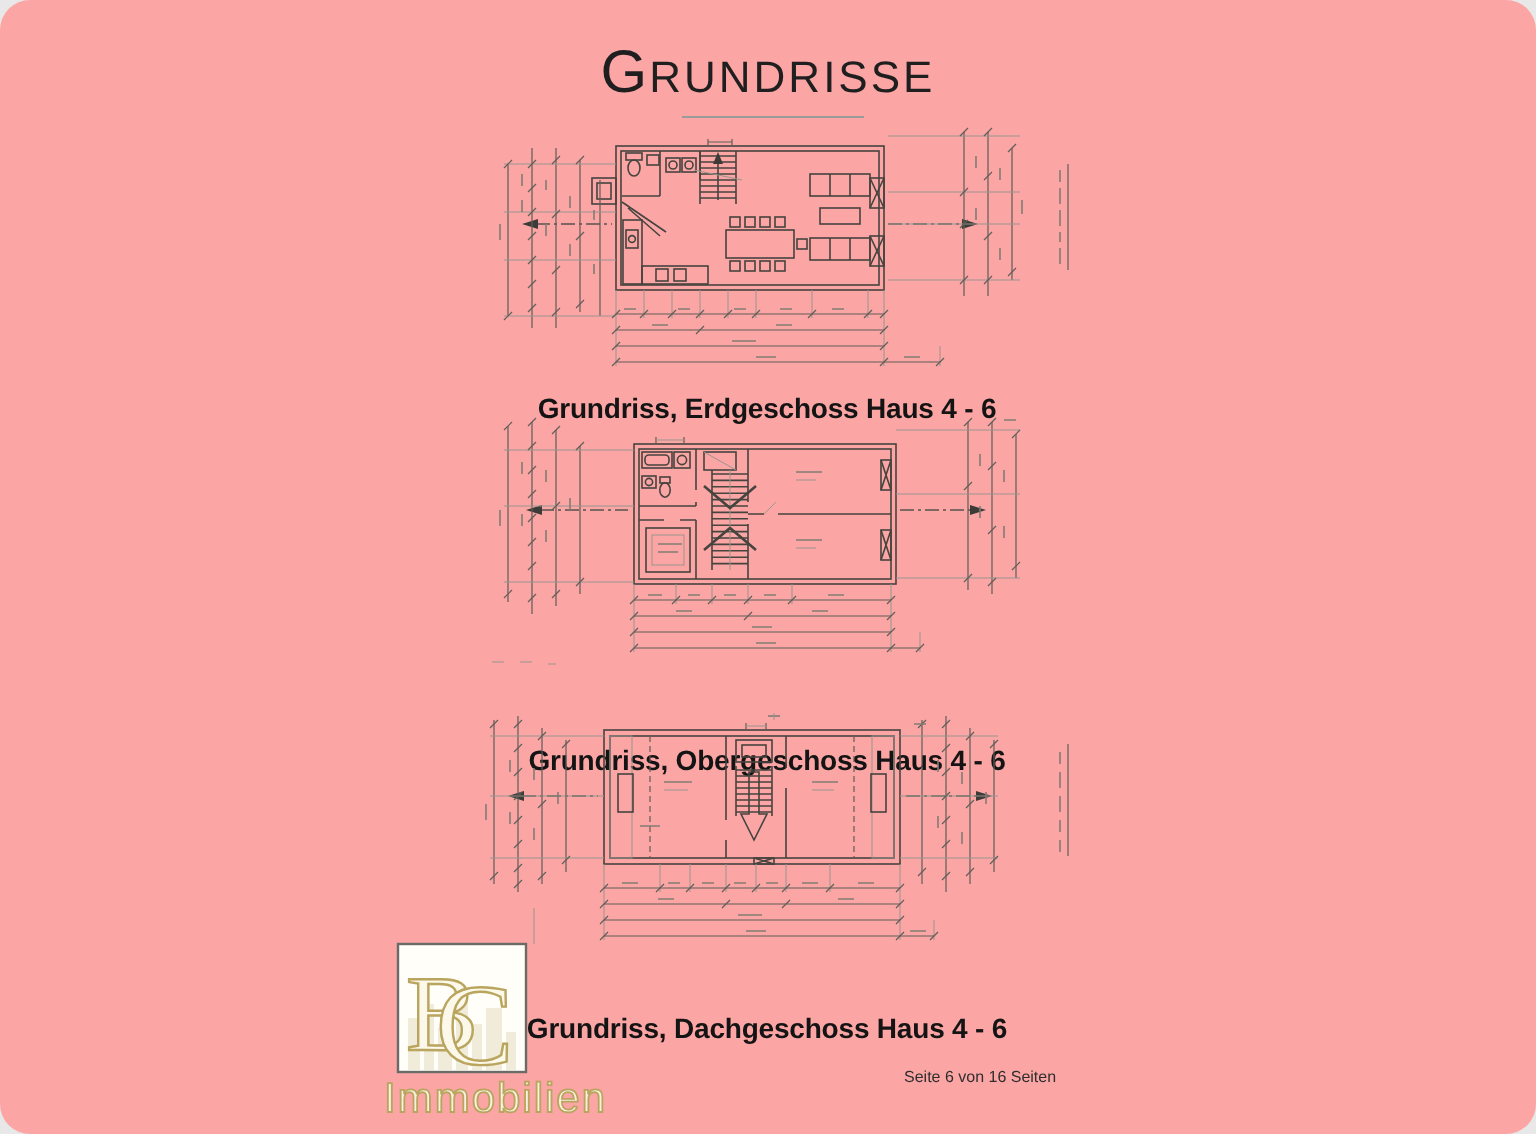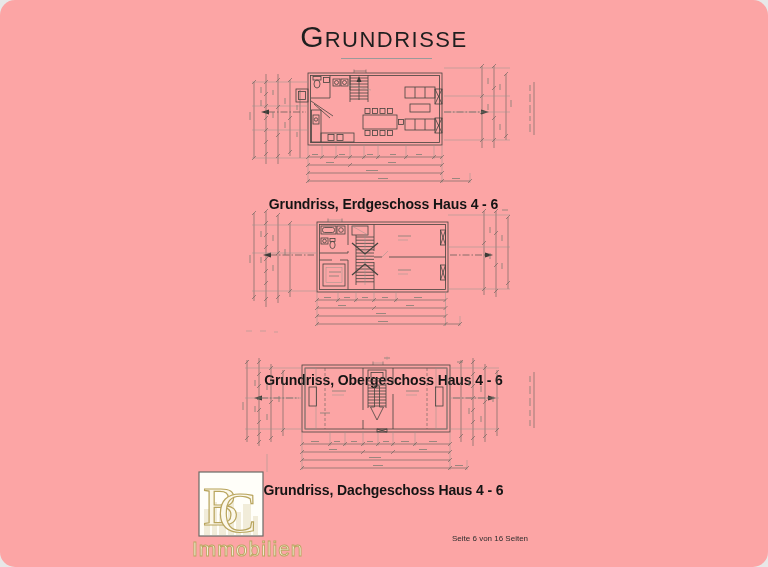--- a/index.html
+++ b/index.html
@@ -6,21 +6,21 @@
   .page{position:relative;width:768px;height:567px;background:#fca5a5;overflow:hidden;
         font-family:"Liberation Sans",sans-serif;border-radius:15px;}
   .title-wrap{position:absolute;top:20px;left:0;width:768px;text-align:center;color:#1f1f1f;}
   .t-first{font-size:30px;font-weight:400;letter-spacing:1px;}
   .t-rest{font-size:22px;font-weight:400;letter-spacing:1.5px;}
   .title-underline{position:absolute;left:341px;top:58px;width:91px;height:1px;background:#9a9a9a;}
   .plan{position:absolute;margin:0;}
   .plan svg{display:block;}
   .caption{position:absolute;left:230px;width:307px;text-align:center;
            font-size:14px;font-weight:700;color:#141414;letter-spacing:-0.1px;}
-  .cap1{top:196px;} .cap2{top:336px;margin-top:36px;} .cap3{top:482px;}
+  .cap1{top:196px;} .cap2{top:336px;margin-top:36px;} .cap3{top:506px;}
   .logo{position:absolute;left:190px;top:453px;}
   .footer{position:absolute;left:452px;top:534px;font-size:8px;color:#2e2e2e;}
   
   .ln{fill:none;stroke:#45443f;stroke-width:0.8;}
   .thk{fill:none;stroke:#45443f;stroke-width:1.3;}
   .dim{fill:none;stroke:#5f5e58;stroke-width:0.6;}
   .faint{fill:none;stroke:#97958c;stroke-width:0.5;}
   .mark{fill:none;stroke:#807d74;stroke-width:0.8;}
   .fillk{fill:#3c3b37;stroke:none;}
   .dash{stroke-dasharray:3 2;}

